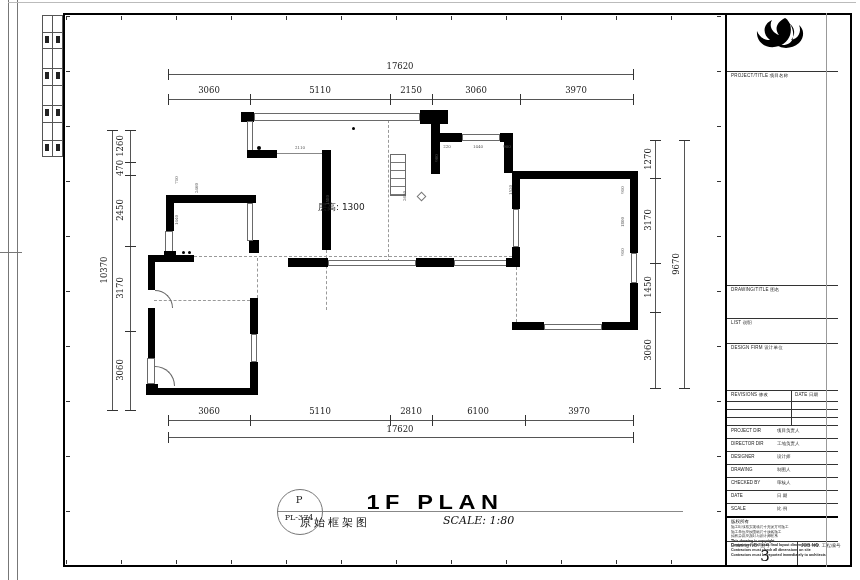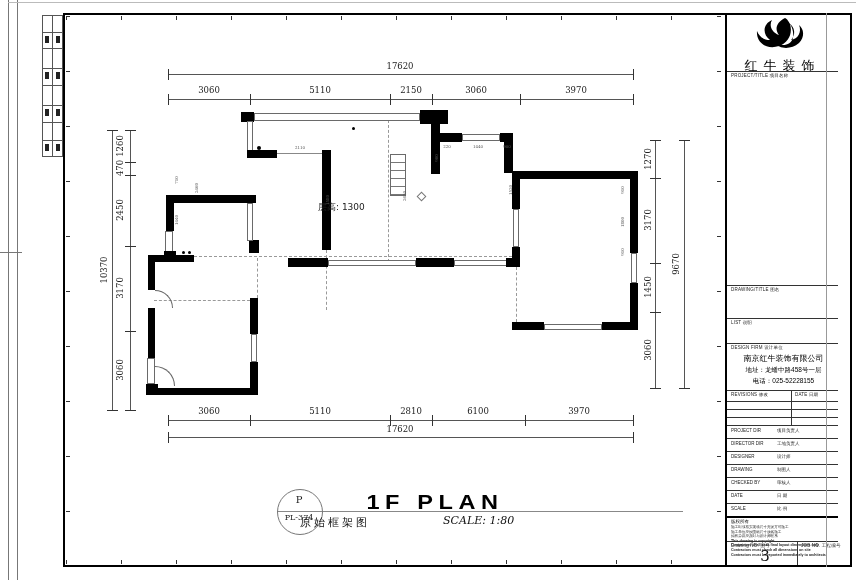--- a/index.html
+++ b/index.html
@@ -240,37 +240,31 @@
   <div id="plan-title-en">1F PLAN</div>
   <div id="plan-title-cn">原始框架图</div>
   <div id="scale-label">SCALE: 1:80</div>
 
   <div id="tblock">
 
     <svg style="position:absolute;left:28px;top:4px;" width="56" height="40" viewBox="0 0 56 40">
       <path d="M30 1 C22 5 19 12 24 18 C16 15 14 8 17 3 C8 7 7 17 15 23 C8 23 4 19 2 14 C1 26 12 33 24 29 C33 26 38 17 35 7 C33 3 31 1 30 1 Z" fill="#000"></path>
       <path d="M34 6 C40 10 41 18 36 23 C43 22 47 15 44 8 C49 12 50 20 44 26 C36 33 24 32 20 26 C28 30 36 28 38 21 C39 15 37 9 34 6 Z" fill="#000"></path>
     </svg>
-    <div id="logo-text">红牛装饰</div>
     <div class="tb-line" style="top:58px;"></div>
     <span class="tb-label" style="left:4px;top:60px;">PROJECT/TITLE  项目名称</span>
 
     <div class="tb-line" style="top:272px;"></div>
     <span class="tb-label" style="left:4px;top:274px;">DRAWING/TITLE  图名</span>
 
     <div class="tb-line" style="top:305px;"></div>
     <span class="tb-label" style="left:4px;top:307px;">LIST  说明</span>
 
     <div class="tb-line" style="top:330px;"></div>
     <span class="tb-label" style="left:4px;top:332px;">DESIGN FIRM  设计单位</span>
-    <div class="abs" style="left:0;top:340px;width:113px;text-align:center;">
-      <div style="font-size:8px;color:#000;">南京红牛装饰有限公司</div>
-      <div style="font-size:6.5px;color:#000;margin-top:2px;">地址：龙蟠中路458号一层</div>
-      <div style="font-size:6.5px;color:#000;margin-top:2px;">电话：025-52228155</div>
-    </div>
 
     <div class="tb-line" style="top:377px;"></div>
     <span class="tb-label" style="left:4px;top:379px;">REVISIONS  修改</span>
     <span class="tb-label" style="left:68px;top:379px;">DATE  日期</span>
     <div class="vl" style="left:64px;top:377px;height:35px;border-color:#333;"></div>
     <div class="tb-line" style="top:388px;"></div>
     <div class="tb-line" style="top:396px;"></div>
     <div class="tb-line" style="top:404px;"></div>
     <div class="tb-line" style="top:412px;"></div>
 

